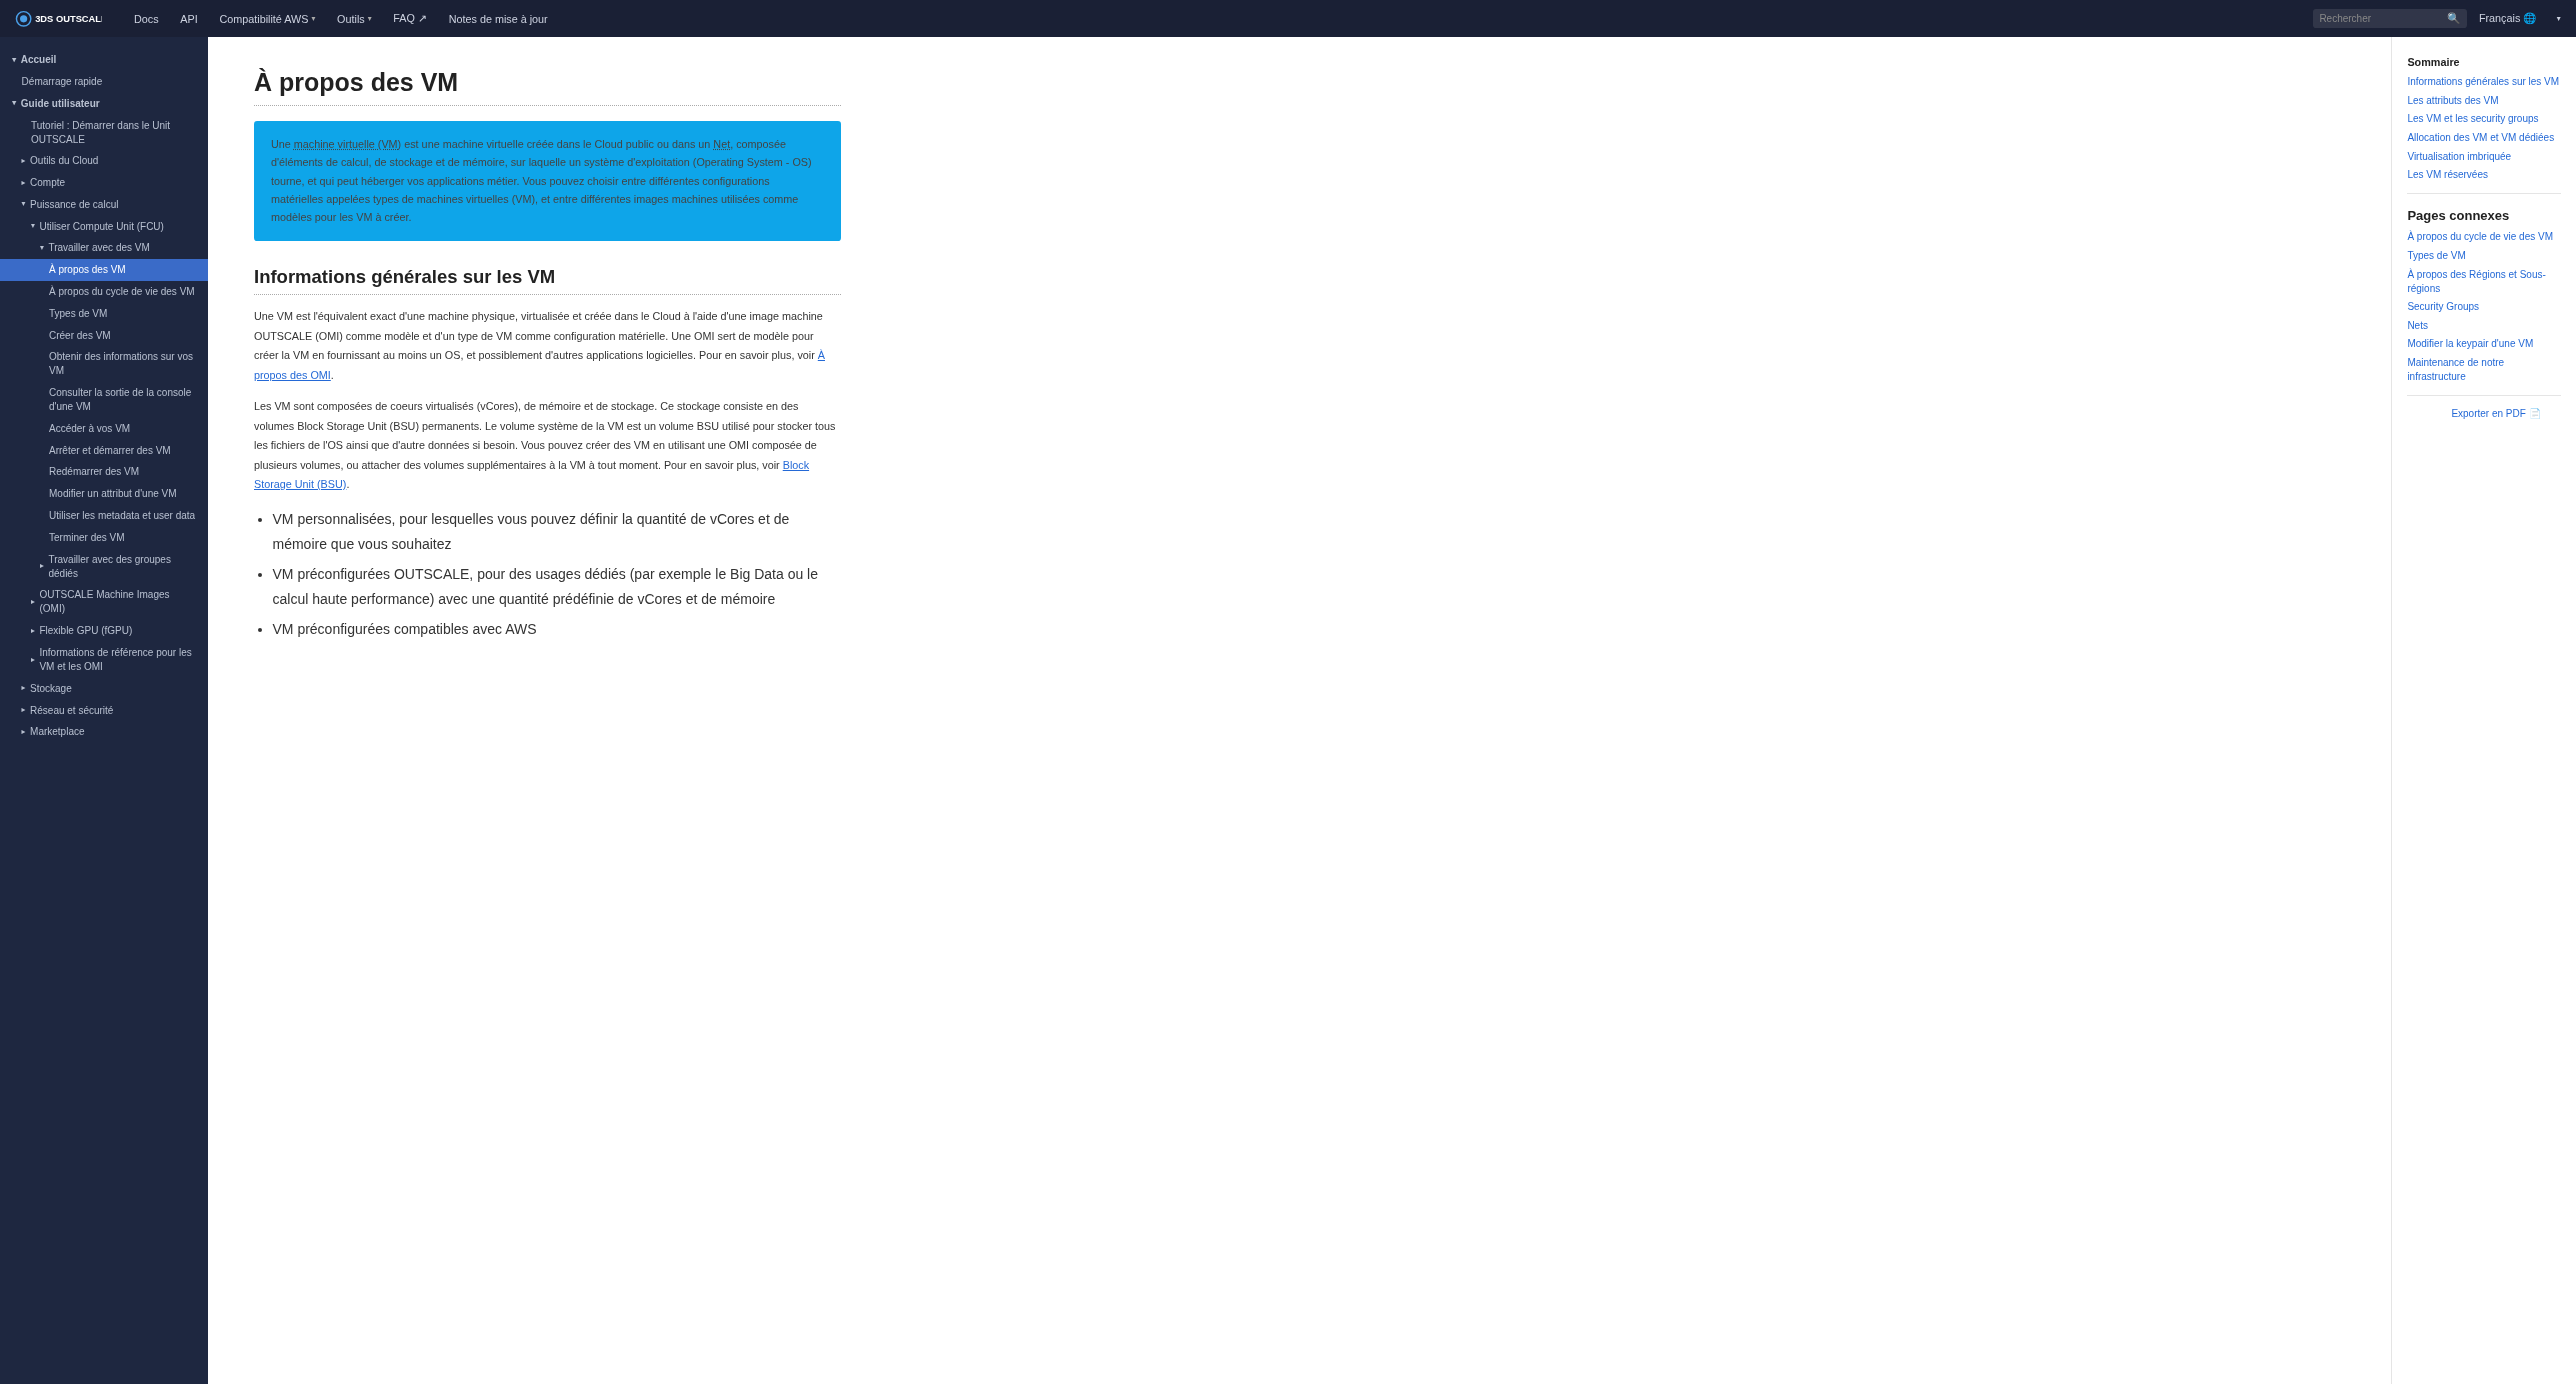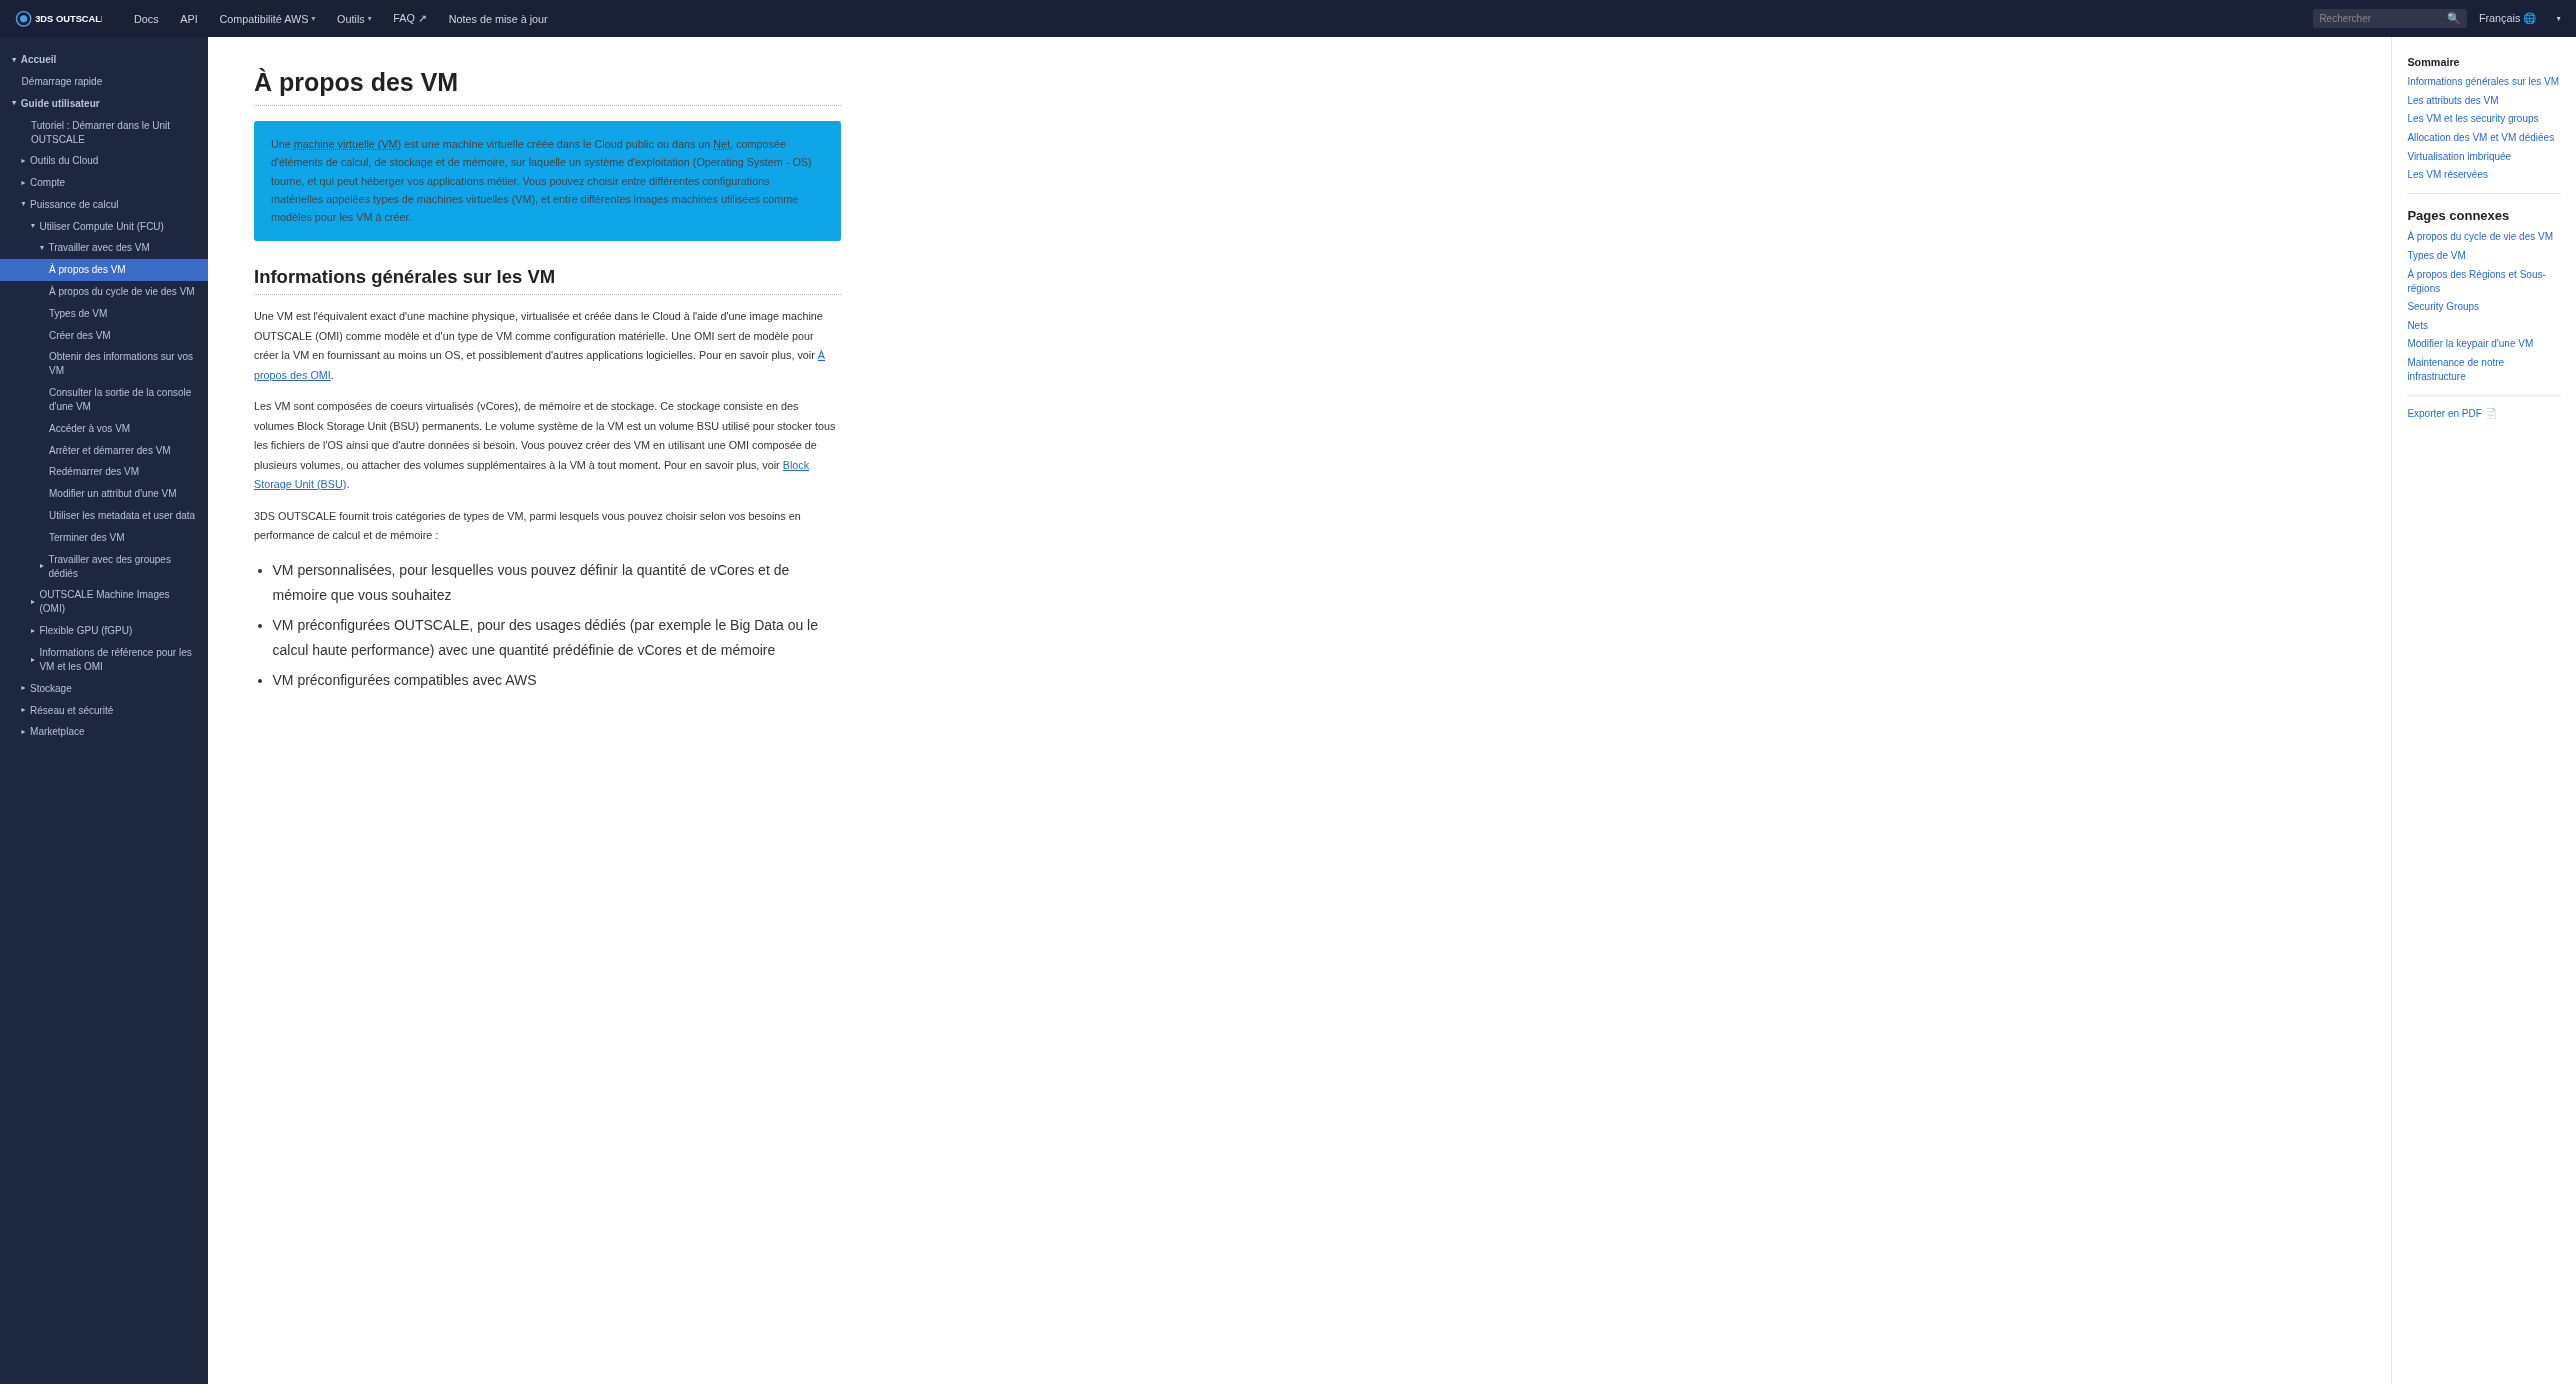--- a/index.html
+++ b/index.html
@@ -89,21 +89,21 @@
     
     .right-toc {
       width: 185px; flex-shrink: 0; padding: 18.5px 15.4px;
       position: fixed; right: 0; top: 37px; bottom: 0; overflow-y: auto;
       border-left: 0.8px solid #e5e5e5; background: #fff;
     }
     .toc-title { font-size: 10.8px; font-weight: 700; color: #222; margin-bottom: 7.7px; }
     .toc-item { font-size: 10px; color: #2469d6; cursor: pointer; margin-bottom: 4.6px; line-height: 1.4; }
     .toc-section-title { font-size: 13px; font-weight: 700; color: #222; margin-top: 14px; margin-bottom: 7.7px; }
     .toc-divider { height: 0.8px; background: #e5e5e5; margin: 10.8px 0; }
-    .export-link { font-size: 10px; color: #2469d6; cursor: pointer; display: flex; align-items: center; gap: 3.1px; margin-top: 12.3px; }
+    .export-link { font-size: 10px; color: #2469d6; cursor: pointer; display: flex; align-items: center; gap: 3.1px; margin-top: 12.3px; margin-left: 44px; }
   </style>
 </head>
 <body>
 
 <nav class="top-nav">
   <div class="logo">
     <svg viewBox="0 0 120 30" xmlns="http://www.w3.org/2000/svg" style="font-size:14px">
       <circle cx="12" cy="15" r="10" fill="none" stroke="#4a9fe8" stroke-width="2"></circle>
       <circle cx="12" cy="15" r="5" fill="#4a9fe8"></circle>
       <text x="28" y="20" fill="white" font-size="13" font-weight="700" font-family="Arial">3DS OUTSCALE</text>
@@ -253,21 +253,20 @@
       <h2 class="section-title">Informations générales sur les VM</h2>
 
       <p class="section-text">
         <span>Une VM est l'équivalent exact d'une machine physique, virtualisée et créée dans le Cloud à l'aide d'une image machine OUTSCALE (OMI) comme modèle et d'un type de VM comme configuration matérielle. Une OMI sert de modèle pour créer la VM en fournissant au moins un OS, et possiblement d'autres applications logicielles. Pour en savoir plus, voir </span><a>À propos des OMI</a><span>.</span>
       </p>
 
       <p class="section-text">
         <span>Les VM sont composées de coeurs virtualisés (vCores), de mémoire et de stockage. Ce stockage consiste en des volumes Block Storage Unit (BSU) permanents. Le volume système de la VM est un volume BSU utilisé pour stocker tous les fichiers de l'OS ainsi que d'autre données si besoin. Vous pouvez créer des VM en utilisant une OMI composée de plusieurs volumes, ou attacher des volumes supplémentaires à la VM à tout moment. Pour en savoir plus, voir </span><a>Block Storage Unit (BSU)</a><span>.</span>
       </p>
 
-      <p class="section-text">3DS OUTSCALE fournit trois catégories de types de VM, parmi lesquels vous pouvez choisir selon vos besoins en performance de calcul et de mémoire :</p>
 
       <ul class="bullet-list">
         <li>VM personnalisées, pour lesquelles vous pouvez définir la quantité de vCores et de mémoire que vous souhaitez</li>
         <li>VM préconfigurées OUTSCALE, pour des usages dédiés (par exemple le Big Data ou le calcul haute performance) avec une quantité prédéfinie de vCores et de mémoire</li>
         <li>VM préconfigurées compatibles avec AWS</li>
       </ul>
     </div>
   </main>
 
   <aside class="right-toc">

